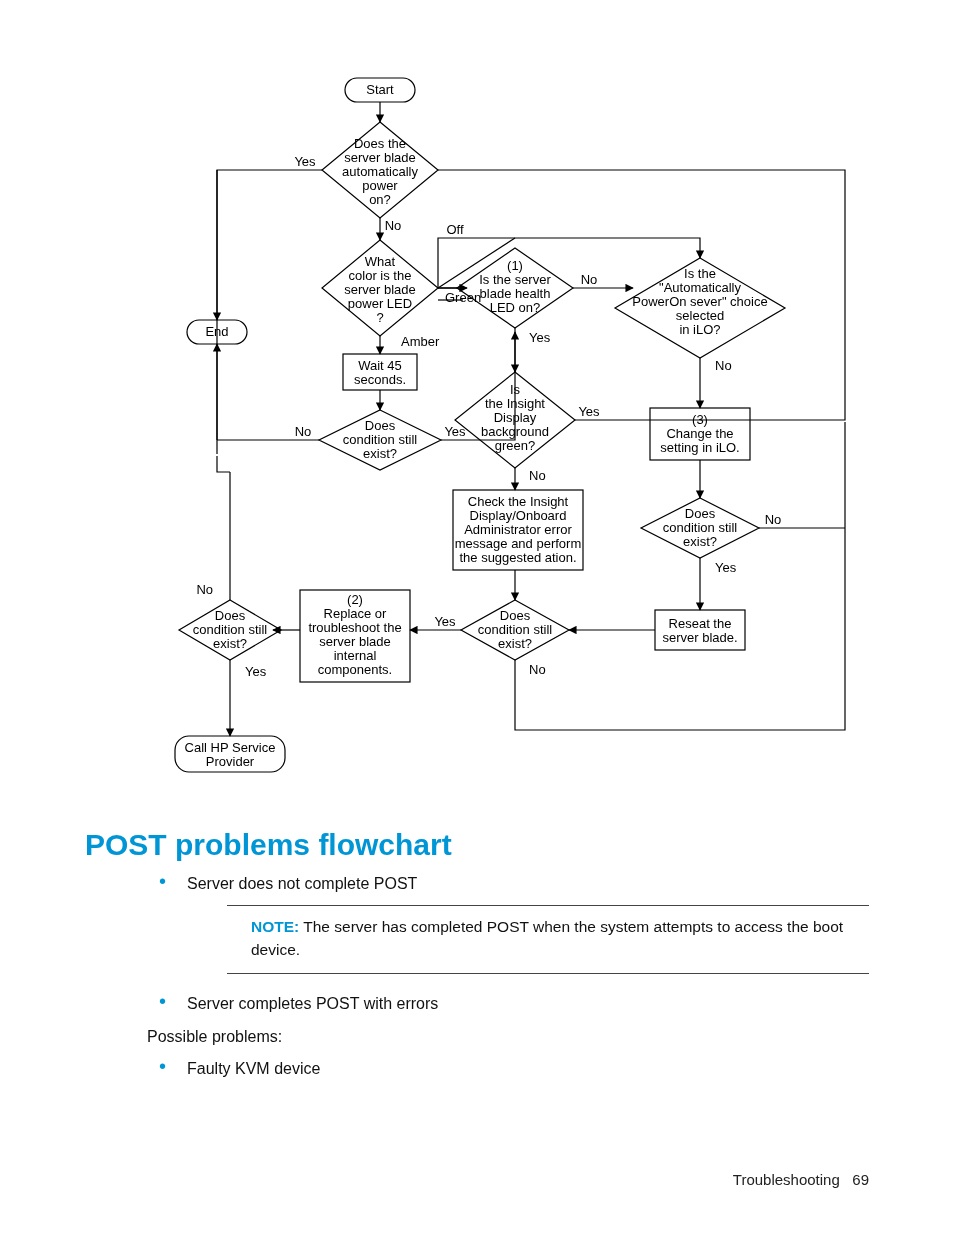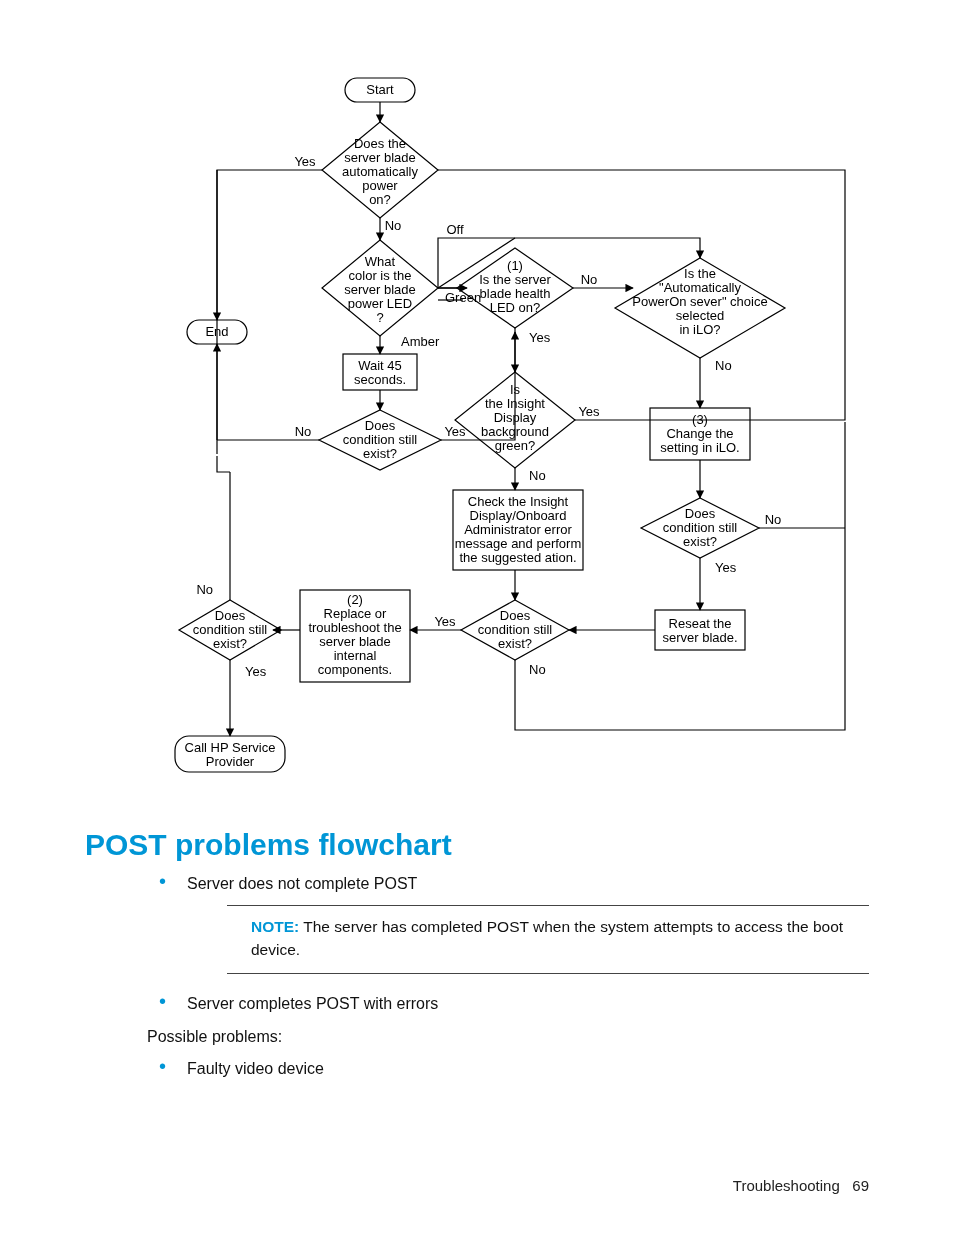--- a/index.html
+++ b/index.html
@@ -67,21 +67,21 @@
     border-bottom: 1px solid #444;
     padding: 10px 0 12px 24px;
     font-size: 15.5px;
   }
   .note-box .note-label {
     color: #0096d6;
     font-weight: 700;
   }
   .footer {
     position: absolute;
-    bottom: 36px;
+    bottom: 42px;
     right: 85px;
     font-size: 15px;
     color: #222;
   }
 </style>
 </head>
 <body>
 
 <div class="page">
 
@@ -293,21 +293,21 @@
           <span>The server has completed POST when the system attempts to access the boot device.</span>
         </div>
       </li>
       <li>
         <span>Server completes POST with errors</span>
       </li>
     </ul>
 
     <div class="label">Possible problems:</div>
     <ul class="bullets">
-      <li><span>Faulty video device</span></li>
+      <li><span>Faulty KVM device</span></li>
     </ul>
   </div>
 
   <div class="footer">
     <span>Troubleshooting</span>&nbsp;&nbsp;
     <span>69</span>
   </div>
 </div>
 
 </body></html>

